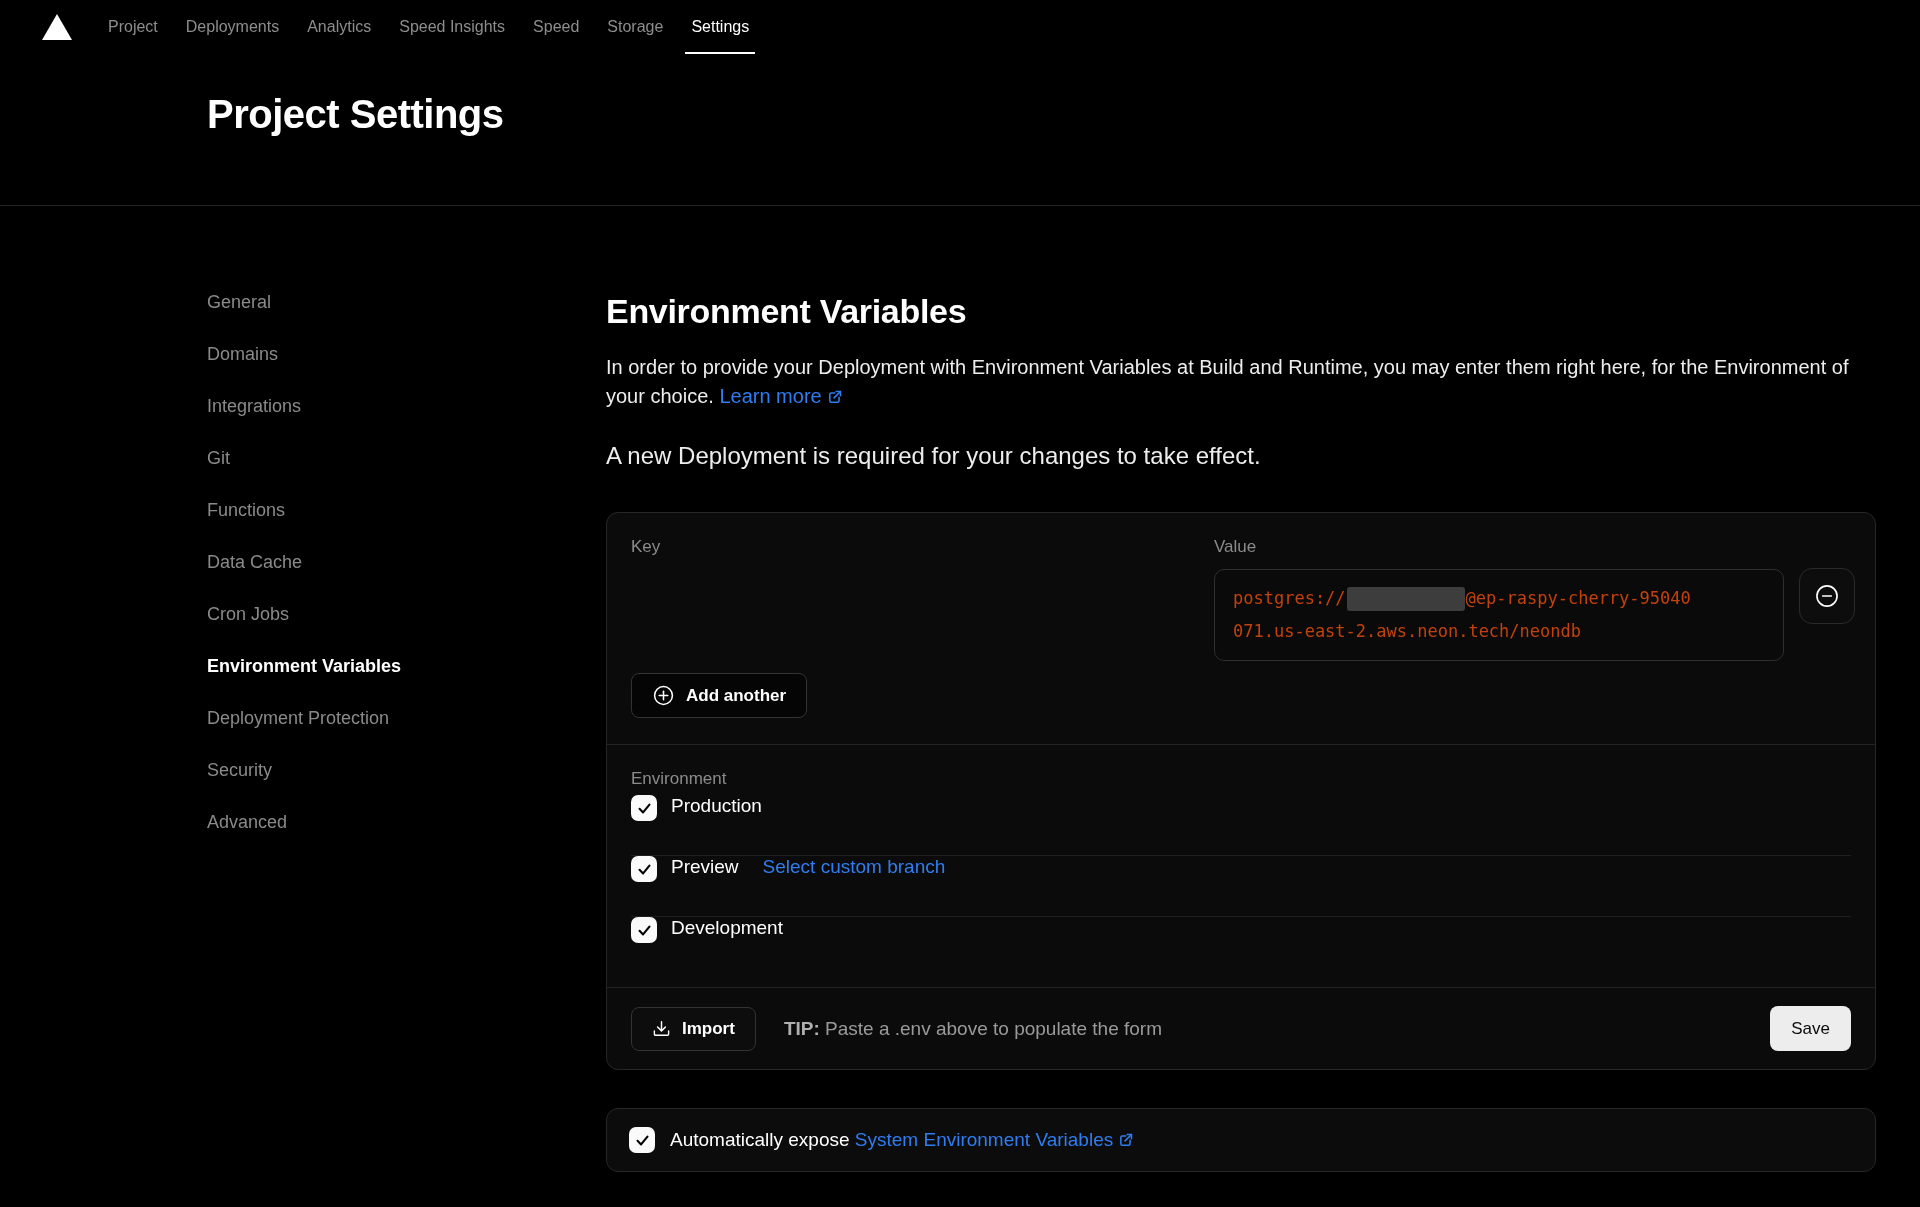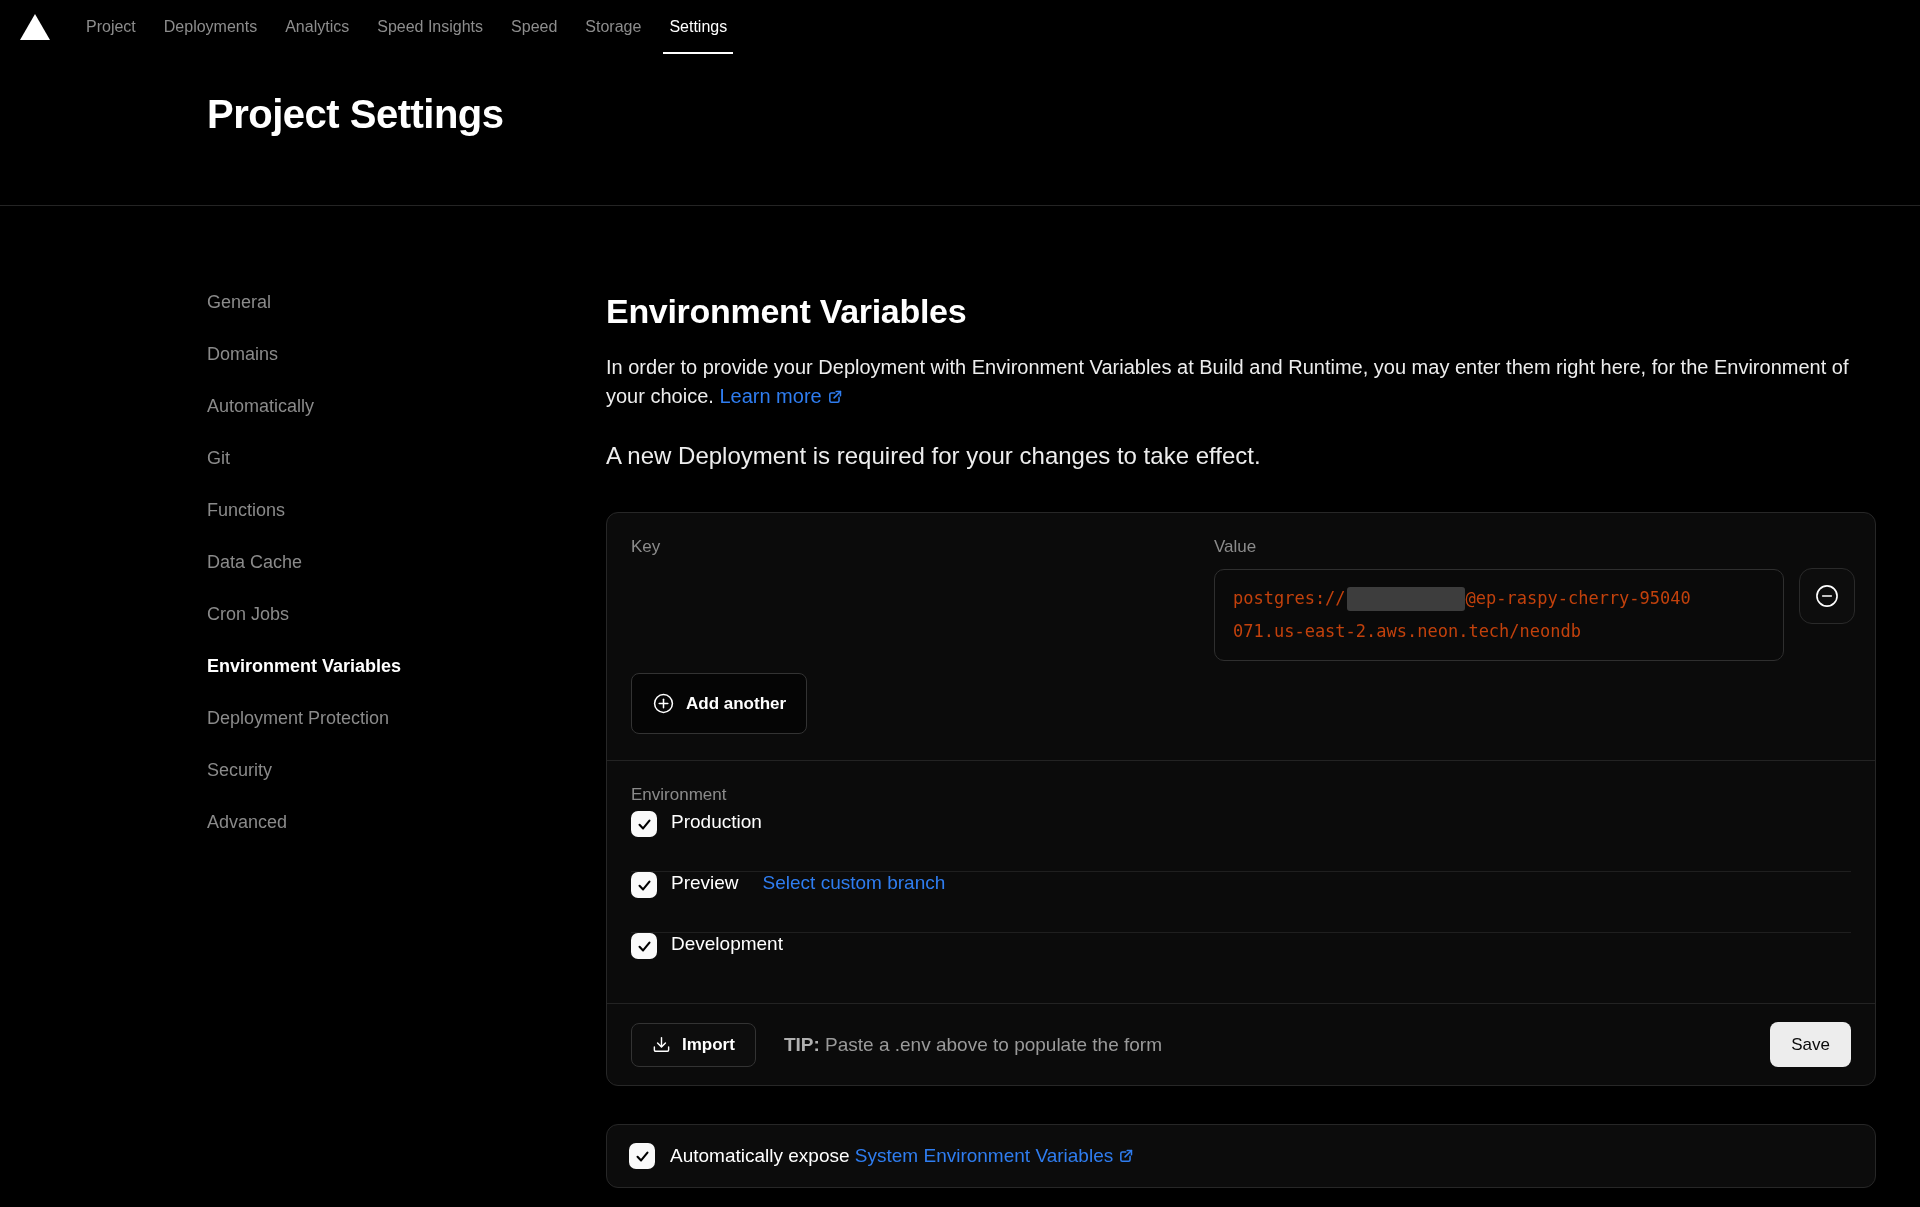--- a/index.html
+++ b/index.html
@@ -5,21 +5,21 @@
   * { margin:0; padding:0; box-sizing:border-box; }
   html,body { background:#000; }
   body {
     width:1920px; height:1207px; overflow:hidden;
     font-family:"Liberation Sans", sans-serif;
     color:#ededed;
     -webkit-font-smoothing:antialiased;
   }
   
   .topnav {
-    height:54px; display:flex; align-items:stretch; padding-left:20px;
+    height:54px; display:flex; align-items:stretch; padding-left:42px;
     background:#000;
   }
   .logo-wrap { display:flex; align-items:center; margin-right:22px; cursor:pointer; }
   .tri {
     width:0; height:0;
     border-left:15px solid transparent; border-right:15px solid transparent;
     border-bottom:26px solid #fff;
   }
   .navitem {
     display:flex; align-items:center; padding:0 14px;
@@ -71,21 +71,21 @@
   .redact {
     display:inline-block; width:118px; height:24px; background:#3d3d3d;
     border-radius:3px; vertical-align:middle; margin:0 1px;
   }
   .iconbtn {
     width:56px; height:56px; background:#0d0d0d;
     border:1px solid #2a2a2a; border-radius:13px;
     display:flex; align-items:center; justify-content:center; cursor:pointer;
   }
   .btn-dark {
-    margin-top:12px; height:61px; padding:0 20px;
+    margin-top:12px; height:45px; padding:0 20px;
     display:inline-flex; align-items:center; gap:11px;
     background:#050505; border:1px solid #333; border-radius:8px;
     color:#fff; font-size:17px; font-weight:600; cursor:pointer;
     font-family:"Liberation Sans", sans-serif;
   }
   .divider { height:1px; background:#232323; }
   
   .sectionB { padding:24px 24px 10px 24px; }
   .envlabel { font-size:17px; color:#8b8b8b; margin-bottom:6px; }
   .envrow { display:flex; align-items:flex-start; height:60px; }
@@ -139,21 +139,21 @@
 
 <div class="pagehead">
   <h1>Project Settings</h1>
 </div>
 
 <div class="content">
 
   <nav class="sidebar">
     <div class="sideitem">General</div>
     <div class="sideitem">Domains</div>
-    <div class="sideitem">Automatically</div>
+    <div class="sideitem">Integrations</div>
     <div class="sideitem">Git</div>
     <div class="sideitem">Functions</div>
     <div class="sideitem">Data Cache</div>
     <div class="sideitem">Cron Jobs</div>
     <div class="sideitem active">Environment Variables</div>
     <div class="sideitem">Deployment Protection</div>
     <div class="sideitem">Security</div>
     <div class="sideitem">Advanced</div>
   </nav>
 

